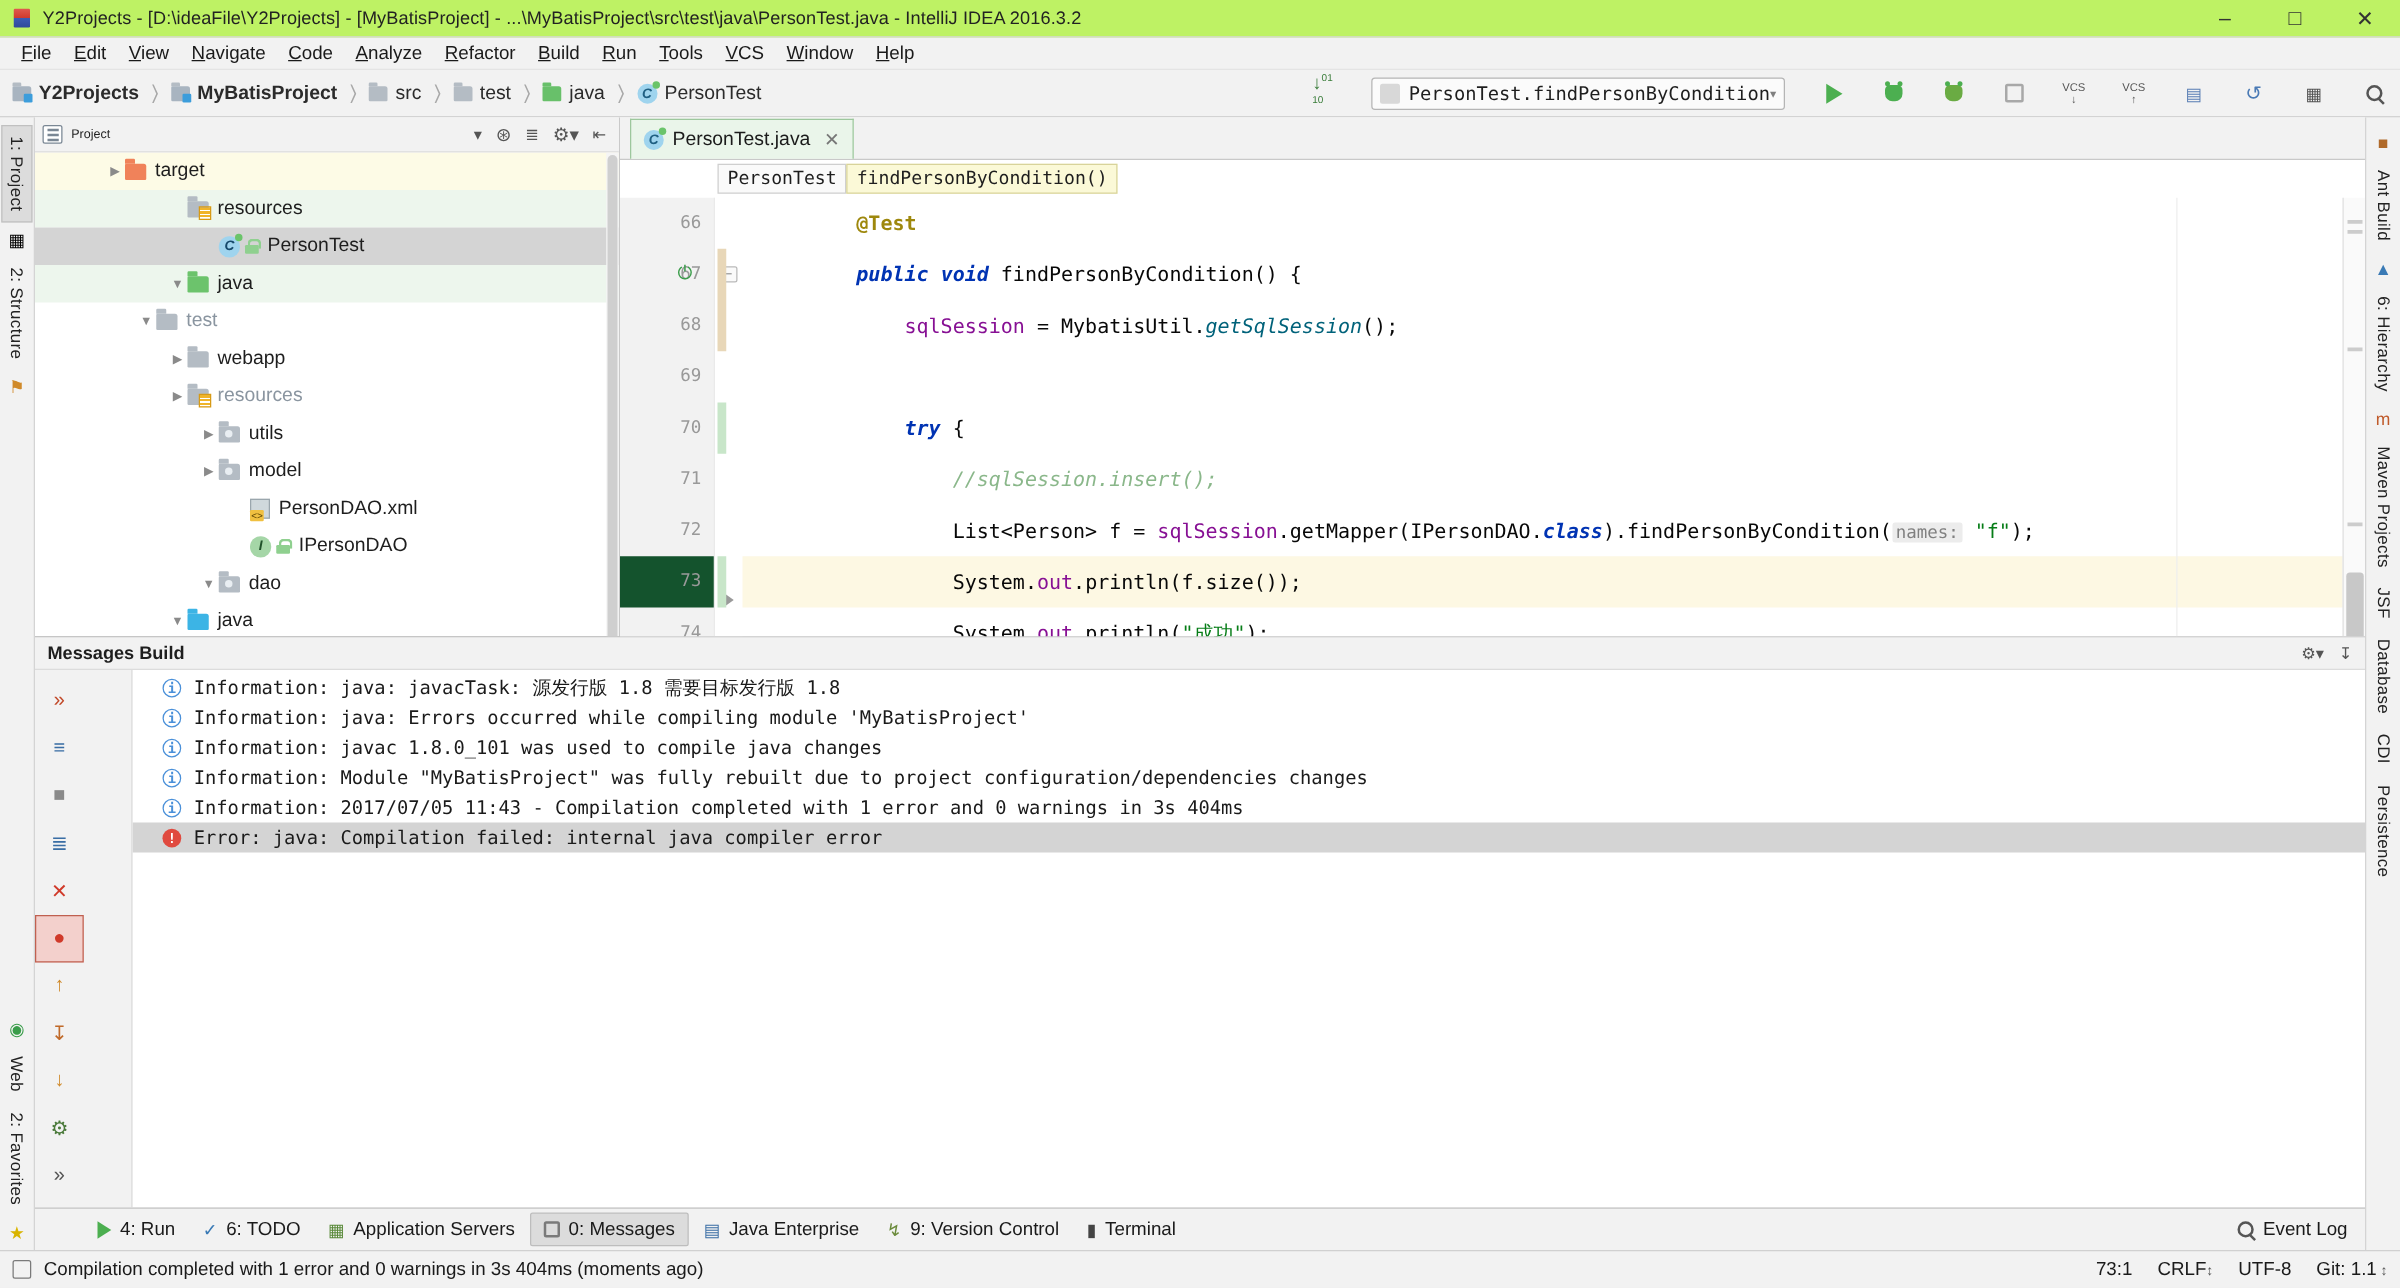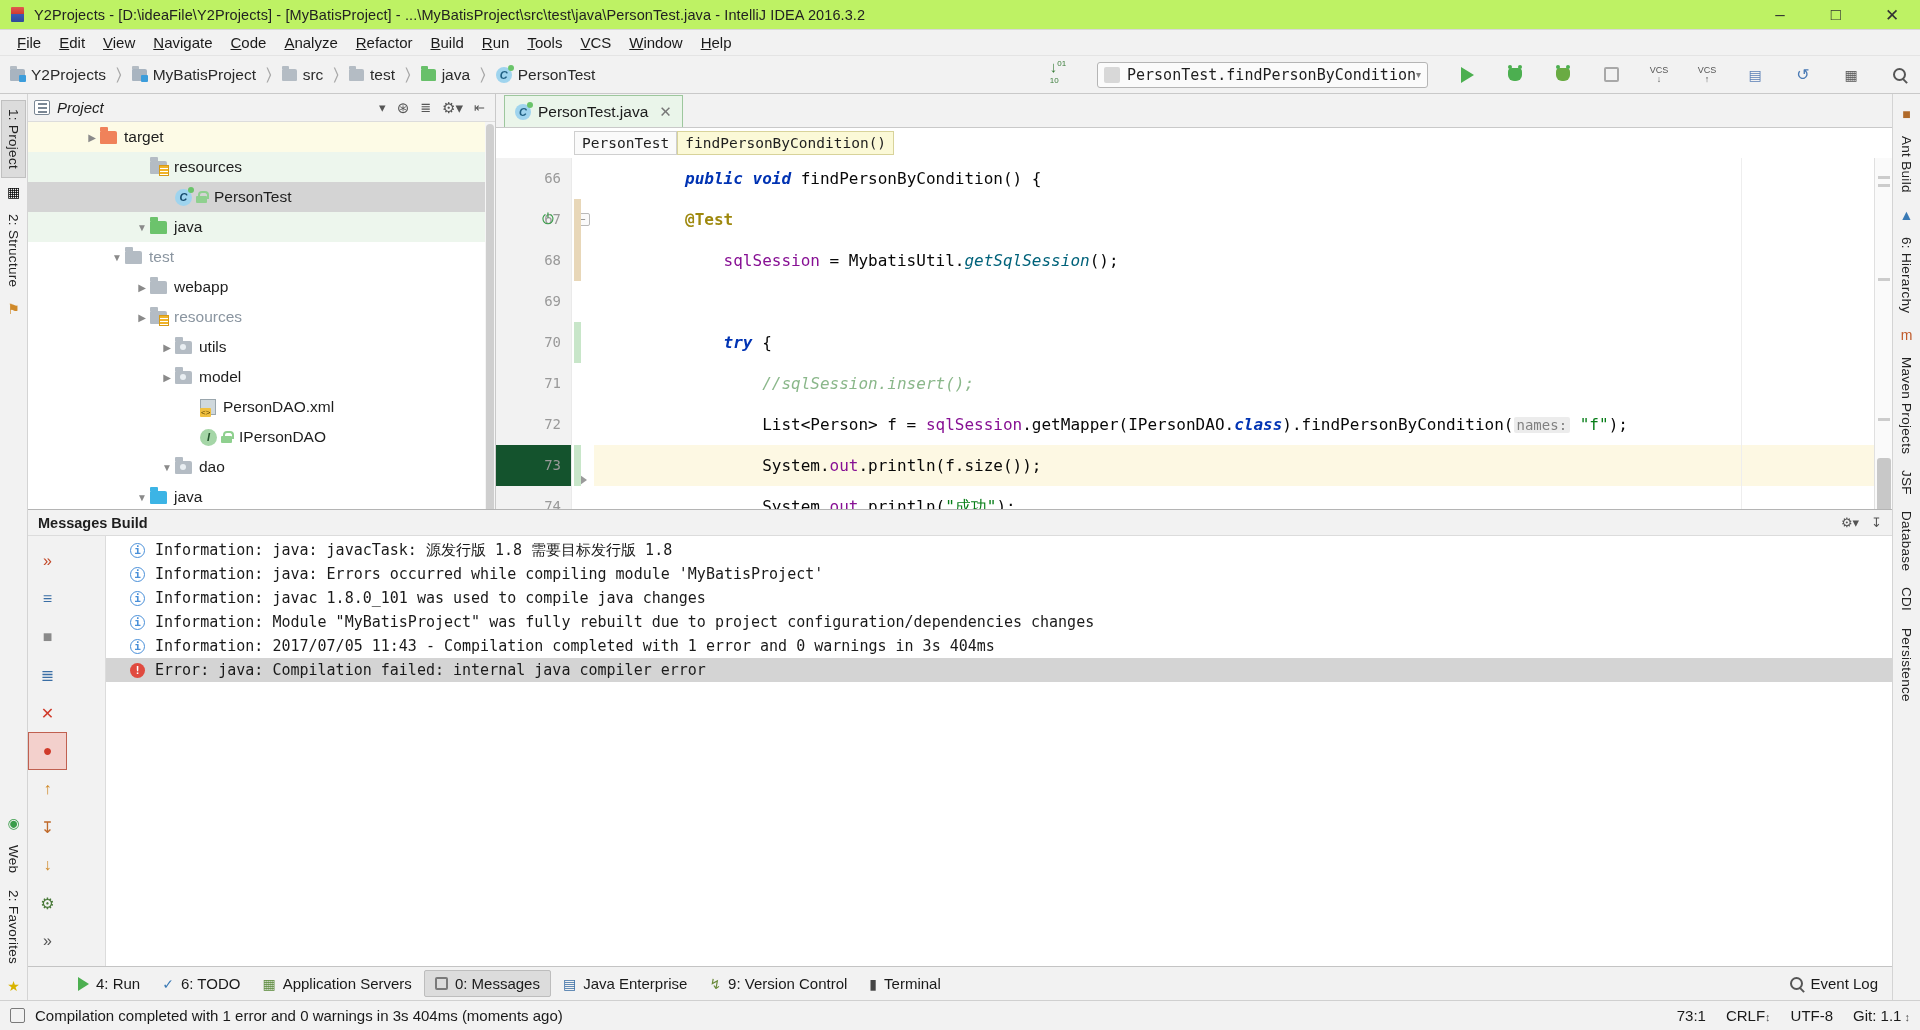--- a/index.html
+++ b/index.html
@@ -32,21 +32,21 @@
   .menu-item u { text-decoration: underline; }
 
   
   .toolbar {
     height: 38px; background:#f2f2f2; display:flex; align-items:center;
     flex:0 0 38px; border-bottom:1px solid #c9c9c9; padding-left:6px;
   }
   .crumbs { display:flex; align-items:center; height:38px; }
   .crumb { display:flex; align-items:center; height: 38px; padding: 0 4px; }
   .crumb .txt { font-size:15.5px; margin-left:6px; color:#2b2b2b; }
-  .crumb.b .txt { font-weight: normal; }
+  .crumb.b .txt { font-weight: bold; }
   .crumb .sep { margin:0 2px 0 10px; color:#a8a8a8; font-size:17px; }
   .fldr { width:15px; height:12px; background:#b4bcc4; border-radius:1px 2px 1px 1px; position:relative; }
   .fldr::before { content:''; position:absolute; top:-3px; left:0; width:7px; height:3px; background:#b4bcc4; border-radius:1px 1px 0 0; }
   .fldr.blue { background:#a8b4c0; }
   .fldr.green { background:#68c06a; }
   .fldr.green::before { background:#68c06a; }
   .fldr.badge::after { content:''; position:absolute; right:-1px; bottom:-1px; width:7px; height:7px; background:#3c9ddb; border-radius:1px; }
   .cls-ico { width:16px; height:16px; border-radius:50%; background:#9fd4ee; color:#1f5f82; font-size:11px; font-weight:bold;
              display:flex; align-items:center; justify-content:center; position:relative; font-style:italic;}
   .cls-ico::after { content:''; position:absolute; right:-2px; top:-2px; width:6px; height:6px; background:#6ac46a; border-radius:50%; }
@@ -81,21 +81,21 @@
   }
   .vtab.sel { background:#dcdcdc; border:1px solid #c0c0c0; }
   .railicon { margin: 6px 0; font-size: 14px; }
 
   .center { flex:1 1 auto; display:flex; flex-direction:column; min-width:0; }
   .upper { flex: 1 1 auto; display:flex; min-height:0; }
 
   
   .projpanel { width: 468px; flex:0 0 468px; display:flex; flex-direction:column; background:#fff; border-right:1px solid #c9c9c9;}
   .projhdr { height:28px; background:#f2f2f2; display:flex; align-items:center; padding: 0 6px; border-bottom:1px solid #dcdcdc; flex:0 0 28px;}
-  .projhdr .ttl { font-size:15px; color:#1e1e1e; margin-left:7px;font-style:italic; }
+  .projhdr .ttl { font-size:10px; color:#1e1e1e; margin-left:7px; }
   .projhdr .acts { margin-left:auto; display:flex; align-items:center; gap:11px; padding-right:4px; color:#555; font-size:13px; }
   .proj-ico { width:16px; height:15px; border:1.5px solid #7a8794; border-radius:2px; background:#fff; position:relative;}
   .proj-ico::after{content:'';position:absolute;left:3px;top:2px;width:9px;height:2px;background:#7a8794;box-shadow:0 4px 0 #7a8794,0 8px 0 #7a8794;}
 
   .tree { flex:1 1 auto; overflow:hidden; font-size:15.5px; position:relative; }
   .trow { height:30px; display:flex; align-items:center; padding-left:4px; white-space:nowrap; }
   .trow .arrow { width:16px; text-align:center; color:#8a8a8a; font-size:10px; flex:0 0 16px;}
   .trow .lbl { margin-left:7px; color:#1e1e1e; }
   .trow.greenbg { background:#edf6ed; }
   .trow.selrow { background:#d4d4d4; }
@@ -435,22 +435,22 @@
                 <div style="height: 41px;"></div>
                 <div style="height: 41px;">
                   <div style="margin:16px auto 0;width:0;height:0;border-left:7px solid #9a9a9a;border-top:5px solid transparent;border-bottom:5px solid transparent"></div>
                 </div>
                 <div style="position: absolute; left: 2px; top: 41px; width: 7px; height: 82px; background: rgb(232, 215, 184);"></div>
                 <div style="position: absolute; left: 2px; top: 164px; width: 7px; height: 41px; background: rgb(200, 230, 201);"></div>
                 <div style="position: absolute; left: 2px; top: 287px; width: 7px; height: 41px; background: rgb(200, 230, 201);"></div>
               </div>
             <div class="codelines" id="codelines">
               <div class="rightmargin"></div>
-            <div class="cline">&nbsp;&nbsp;&nbsp;&nbsp;&nbsp;&nbsp;&nbsp;&nbsp;<span class="kw">public</span><span class="pln"> </span><span class="kw">void</span><span class="pln"> findPersonByCondition() {</span></div>
-                <div class="cline">&nbsp;&nbsp;&nbsp;&nbsp;&nbsp;&nbsp;&nbsp;&nbsp;<span class="ann">@Test</span></div>
+            <div class="cline">&nbsp;&nbsp;&nbsp;&nbsp;&nbsp;&nbsp;&nbsp;&nbsp;<span class="ann">@Test</span></div>
+                <div class="cline">&nbsp;&nbsp;&nbsp;&nbsp;&nbsp;&nbsp;&nbsp;&nbsp;<span class="kw">public</span><span class="pln"> </span><span class="kw">void</span><span class="pln"> findPersonByCondition() {</span></div>
                 <div class="cline">&nbsp;&nbsp;&nbsp;&nbsp;&nbsp;&nbsp;&nbsp;&nbsp;&nbsp;&nbsp;&nbsp;&nbsp;<span class="fld">sqlSession</span><span class="pln"> = MybatisUtil.</span><span class="mth">getSqlSession</span><span class="pln">();</span></div>
                 <div class="cline"></div>
                 <div class="cline">&nbsp;&nbsp;&nbsp;&nbsp;&nbsp;&nbsp;&nbsp;&nbsp;&nbsp;&nbsp;&nbsp;&nbsp;<span class="kw">try</span><span class="pln"> {</span></div>
                 <div class="cline">&nbsp;&nbsp;&nbsp;&nbsp;&nbsp;&nbsp;&nbsp;&nbsp;&nbsp;&nbsp;&nbsp;&nbsp;&nbsp;&nbsp;&nbsp;&nbsp;<span class="cmt-green">//sqlSession.insert();</span></div>
                 <div class="cline">&nbsp;&nbsp;&nbsp;&nbsp;&nbsp;&nbsp;&nbsp;&nbsp;&nbsp;&nbsp;&nbsp;&nbsp;&nbsp;&nbsp;&nbsp;&nbsp;<span class="pln">List&lt;Person&gt; f = </span><span class="fld">sqlSession</span><span class="pln">.getMapper(IPersonDAO.</span><span class="kw">class</span><span class="pln">).findPersonByCondition(</span><span class="hint">names:</span><span class="pln"> </span><span class="str">"f"</span><span class="pln">);</span></div>
                 <div class="cline hl">&nbsp;&nbsp;&nbsp;&nbsp;&nbsp;&nbsp;&nbsp;&nbsp;&nbsp;&nbsp;&nbsp;&nbsp;&nbsp;&nbsp;&nbsp;&nbsp;<span class="pln">System.</span><span class="fld">out</span><span class="pln">.println(f.size());</span></div>
                 <div class="cline">&nbsp;&nbsp;&nbsp;&nbsp;&nbsp;&nbsp;&nbsp;&nbsp;&nbsp;&nbsp;&nbsp;&nbsp;&nbsp;&nbsp;&nbsp;&nbsp;<span class="pln">System.</span><span class="fld">out</span><span class="pln">.println(</span><span class="str">"成功"</span><span class="pln">);</span></div>
               </div>
             <div class="errstripe">
               <div class="stripe-mark" style="top:18px;background:#cccccc"></div>

